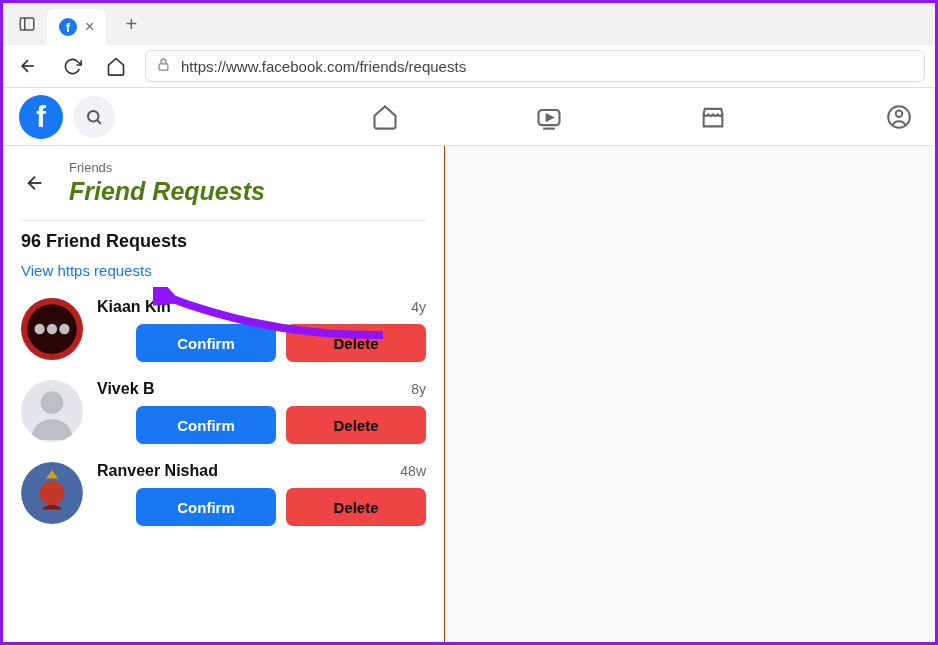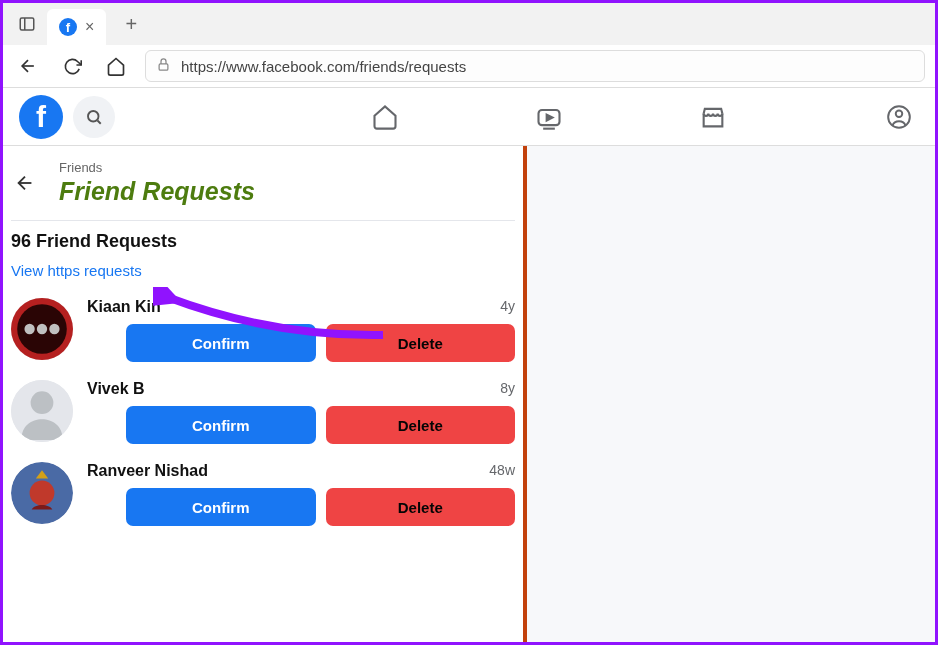--- a/index.html
+++ b/index.html
@@ -100,43 +100,43 @@
   }
   .fb-acct {
     margin-left:auto;
     width:40px; height:40px;
     display:flex; align-items:center; justify-content:center;
     color:#65676b; cursor:pointer;
   }
   
   .content { display:flex; height: calc(100% - 42px - 42px - 58px);}
   .sidebar {
-    width: 524px;
-    border-right: 4px solid #c2410c;
-    padding: 14px 8px;
+    width: 442px;
+    border-right: 1px solid #c2410c;
+    padding: 14px 18px;
     overflow-y:auto;
     position:relative;
   }
   .crumb-row { display:flex; align-items:center; gap:20px; }
   .back-btn { color:#333; cursor:pointer; width:28px; display:flex; justify-content:center;}
   .crumb-txt { font-size:13px; color:#666; }
   .page-title { font-size:25px; font-weight:700; color:#4d7c0f; margin-top:2px;font-style:italic;}
   .hr { border:none; border-top:1px solid #e4e6eb; margin:14px 0 10px;}
   .count { font-size:18px; font-weight:600; color:#111; }
   .view-sent { color:#1877f2; font-size:15px; margin-top:10px; cursor:pointer; display:inline-block;}
   .req-list { margin-top:18px; }
   .req-item { display:flex; align-items:flex-start; gap:14px; margin-bottom:18px;}
   .avatar {
     width:62px; height:62px; border-radius:50%;
     background:#e4e6eb; flex-shrink:0;
     display:flex; align-items:center; justify-content:center; overflow:hidden;
   }
   .avatar svg { width:100%; height:100%; }
   .req-body { flex:1; }
-  .req-top { display:flex; justify-content:space-between; align-items:flex-start;}
+  .req-top { display:flex; justify-content:space-between; align-items:center;}
   .req-name { font-size:16px; font-weight:600; color:#111;}
   .req-time { font-size:14px; color:#65676b;}
   .req-btns { display:flex; gap:10px; margin-top:8px;margin-left:39px;}
   .btn { flex:1; height:38px; border:none; border-radius:7px; font-size:15px; font-weight:600; cursor:pointer;}
   .btn-confirm { background:#1877f2; color:#fff;}
   .btn-delete { background:#ef4444; color:#050505;}
   .main { flex:1; background:#f7f8fa;}
   
   .arrow {
     position:absolute;

